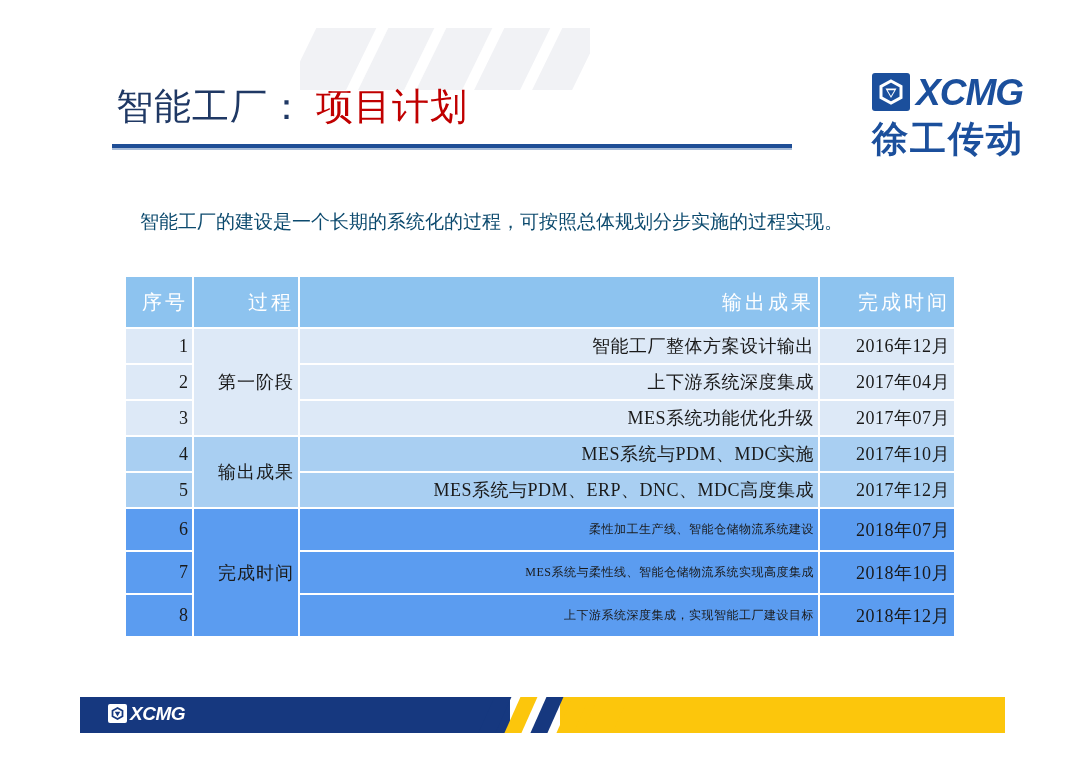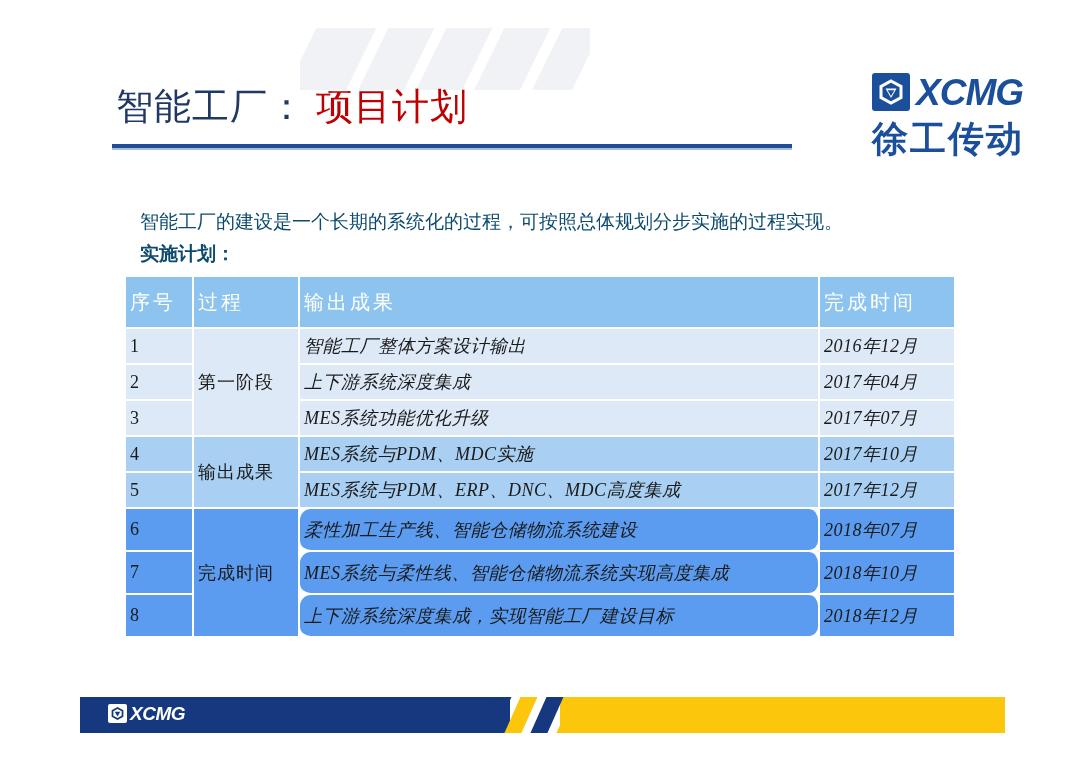--- a/index.html
+++ b/index.html
@@ -134,21 +134,21 @@
     top: 277px;
     width: 828px;
     border-collapse: separate;
     border-spacing: 0;
     table-layout: fixed;
   }
   .plan-table td, .plan-table th {
     border-right: 2px solid #ffffff;
     border-bottom: 2px solid #ffffff;
     padding: 0 4px;
-    text-align: left;
+    text-align: right;
     vertical-align: middle;
     font-size: 18px;
     color: #1a1a1a;
     font-family: "Liberation Serif", serif;
   }
   .plan-table th {
     background: #8dc3ef;
     color: #ffffff;
     font-weight: normal;
     font-size: 20px;
@@ -156,30 +156,29 @@
     height: 50px;
   }
   .col-no    { width: 68px; }
   .col-phase { width: 106px; }
   .col-out   { width: 520px; }
   .col-time  { width: 134px; }
 
   .plan-table td.cell-time,
   .plan-table td.cell-out {
     letter-spacing: 0.5px;
-    font-style: italic;
   }
   .plan-table td:last-child,
   .plan-table th:last-child { border-right: none; }
 
   
   tr.band-a td { background: #dde9f7; height: 34px; }
   tr.band-b td { background: #a9cff2; height: 34px; }
   tr.band-c td { background: #5b9cf0; height: 41px; }
-  tr.band-c td.cell-out { font-size: 18px; border-radius: 11px; }
+  tr.band-c td.cell-out { font-size: 12px; }
 
   td.phase-cell { letter-spacing: 1px; }
 
   
   .footer {
     position: absolute;
     left: 80px;
     top: 697px;
     width: 925px;
     height: 36px;
@@ -269,21 +268,20 @@
         <polygon points="11.6,13.2 18.4,13.2 15,19" fill="#1b4f9c"></polygon>
       </svg>
     </span>
     <span class="logo-word">XCMG</span>
   </div>
   <div class="logo-row2">徐工传动</div>
 </div>
 
 <div class="body-text">
   <span>智能工厂的建设是一个长期的系统化的过程，可按照总体规划分步实施的过程实现。</span>
-  <span class="lead-in">实施计划：</span>
 </div>
 
 <table class="plan-table">
   <colgroup>
     <col class="col-no">
       <col class="col-phase">
       <col class="col-out">
       <col class="col-time">
   </colgroup>
   <thead>

